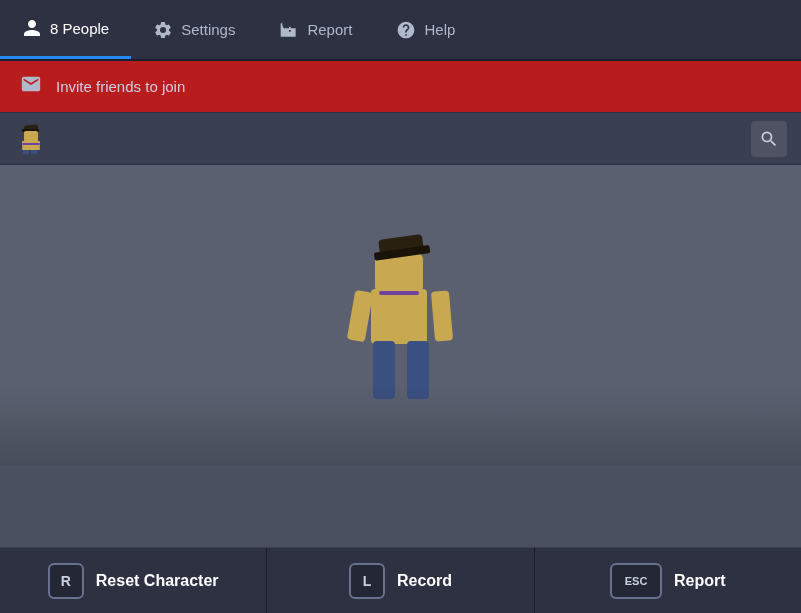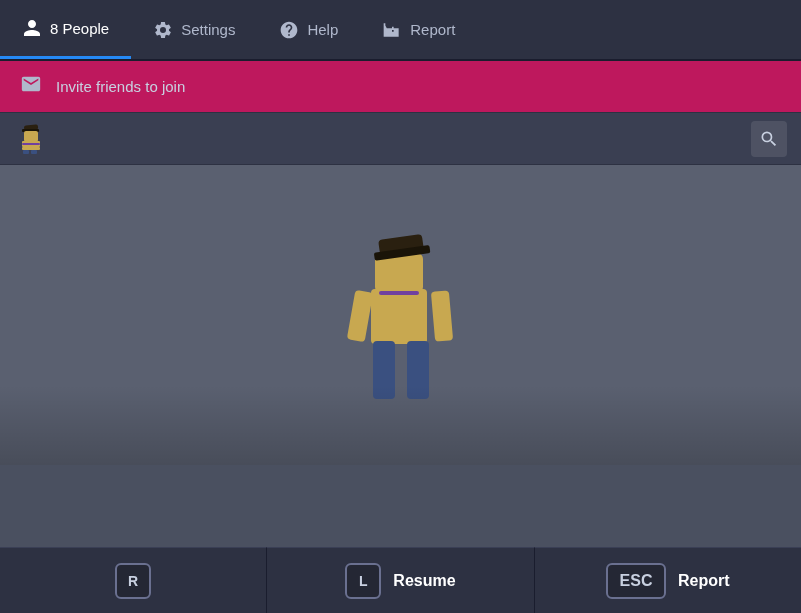--- a/index.html
+++ b/index.html
@@ -46,21 +46,21 @@
     .nav-icon {
       font-size: 18px;
       display: flex;
       align-items: center;
     }
 
     
     #invite-bar {
       width: 100%;
       height: 52px;
-      background: #be185d;
+      background: #b91c1c;
       display: flex;
       align-items: center;
       padding: 0 20px;
       gap: 14px;
       cursor: pointer;
       border-bottom: 1px solid #2d3142;
     }
 
     #invite-bar .mail-icon {
       color: #b0b8cc;
@@ -281,22 +281,22 @@
       border: 2px solid #6a7090;
       border-radius: 6px;
       color: #c8d0e0;
       font-size: 14px;
       font-weight: 700;
       background: rgba(0,0,0,0.2);
       flex-shrink: 0;
     }
 
     .key-badge.wide {
-      width: 60px;
-      font-size: 16px;
+      width: 52px;
+      font-size: 11px;
     }
 
     
     .svg-icon {
       width: 20px;
       height: 20px;
     }
   </style>
 </head>
 <body>
@@ -317,33 +317,33 @@
       <svg class="svg-icon" viewBox="0 0 24 24" fill="currentColor">
         <path d="M19.14 12.94c.04-.3.06-.61.06-.94s-.02-.64-.07-.94l2.03-1.58a.49.49 0 0 0 .12-.61l-1.92-3.32a.49.49 0 0 0-.59-.22l-2.39.96a7.01 7.01 0 0 0-1.62-.94l-.36-2.54a.484.484 0 0 0-.48-.41h-3.84c-.24 0-.43.17-.47.41l-.36 2.54c-.59.24-1.13.57-1.62.94l-2.39-.96a.48.48 0 0 0-.59.22L2.74 8.87a.47.47 0 0 0 .12.61l2.03 1.58c-.05.3-.07.62-.07.94s.02.64.07.94l-2.03 1.58a.49.49 0 0 0-.12.61l1.92 3.32c.12.22.37.29.59.22l2.39-.96c.5.37 1.04.7 1.62.94l.36 2.54c.05.24.24.41.48.41h3.84c.24 0 .44-.17.47-.41l.36-2.54c.59-.24 1.13-.57 1.62-.94l2.39.96c.22.08.47 0 .59-.22l1.92-3.32a.47.47 0 0 0-.12-.61l-2.01-1.58zM12 15.6A3.6 3.6 0 0 1 8.4 12 3.6 3.6 0 0 1 12 8.4 3.6 3.6 0 0 1 15.6 12 3.6 3.6 0 0 1 12 15.6z"></path>
       </svg>
     </span>
     <span>Settings</span>
   </div>
 
   <div class="nav-item">
     <span class="nav-icon">
       <svg class="svg-icon" viewBox="0 0 24 24" fill="currentColor">
+        <path d="M4 6.47L5.76 10H20v8H4V6.47zM14 14v-2h-2v2h2zm0-4V8h-2v2h2zM4 4H2v16h18v-2H4V4z"></path>
+      </svg>
+    </span>
+    <span>Report</span>
+  </div>
+
+  <div class="nav-item">
+    <span class="nav-icon">
+      <svg class="svg-icon" viewBox="0 0 24 24" fill="currentColor">
         <path d="M12 2C6.48 2 2 6.48 2 12s4.48 10 10 10 10-4.48 10-10S17.52 2 12 2zm1 17h-2v-2h2v2zm2.07-7.75l-.9.92C13.45 12.9 13 13.5 13 15h-2v-.5c0-1.1.45-2.1 1.17-2.83l1.24-1.26c.37-.36.59-.86.59-1.41 0-1.1-.9-2-2-2s-2 .9-2 2H8c0-2.21 1.79-4 4-4s4 1.79 4 4c0 .88-.36 1.68-.93 2.25z"></path>
       </svg>
     </span>
     <span>Help</span>
-  </div>
-
-  <div class="nav-item">
-    <span class="nav-icon">
-      <svg class="svg-icon" viewBox="0 0 24 24" fill="currentColor">
-        <path d="M4 6.47L5.76 10H20v8H4V6.47zM14 14v-2h-2v2h2zm0-4V8h-2v2h2zM4 4H2v16h18v-2H4V4z"></path>
-      </svg>
-    </span>
-    <span>Report</span>
   </div>
 
 
 </div>
 
 <div id="invite-bar">
   <span class="mail-icon">
     <svg width="22" height="22" viewBox="0 0 24 24" fill="#b0b8cc">
       <path d="M20 4H4c-1.1 0-2 .9-2 2v12c0 1.1.9 2 2 2h16c1.1 0 2-.9 2-2V6c0-1.1-.9-2-2-2zm0 4l-8 5-8-5V6l8 5 8-5v2z"></path>
     </svg>
@@ -390,27 +390,28 @@
     <div class="char-leg-r"></div>
   </div>
 </div>
 
 <div id="bottom-bar">
 
   <div class="bottom-btn">
     <div class="key-badge">
       <span>R</span>
     </div>
+    <span>Reset Character</span>
   </div>
 
   <div class="bottom-btn">
     <div class="key-badge">
       <span>L</span>
     </div>
-    <span>Resume</span>
+    <span>Record</span>
   </div>
 
   <div class="bottom-btn">
     <div class="key-badge wide">
       <span>ESC</span>
     </div>
     <span>Report</span>
   </div>
 
 </div>

